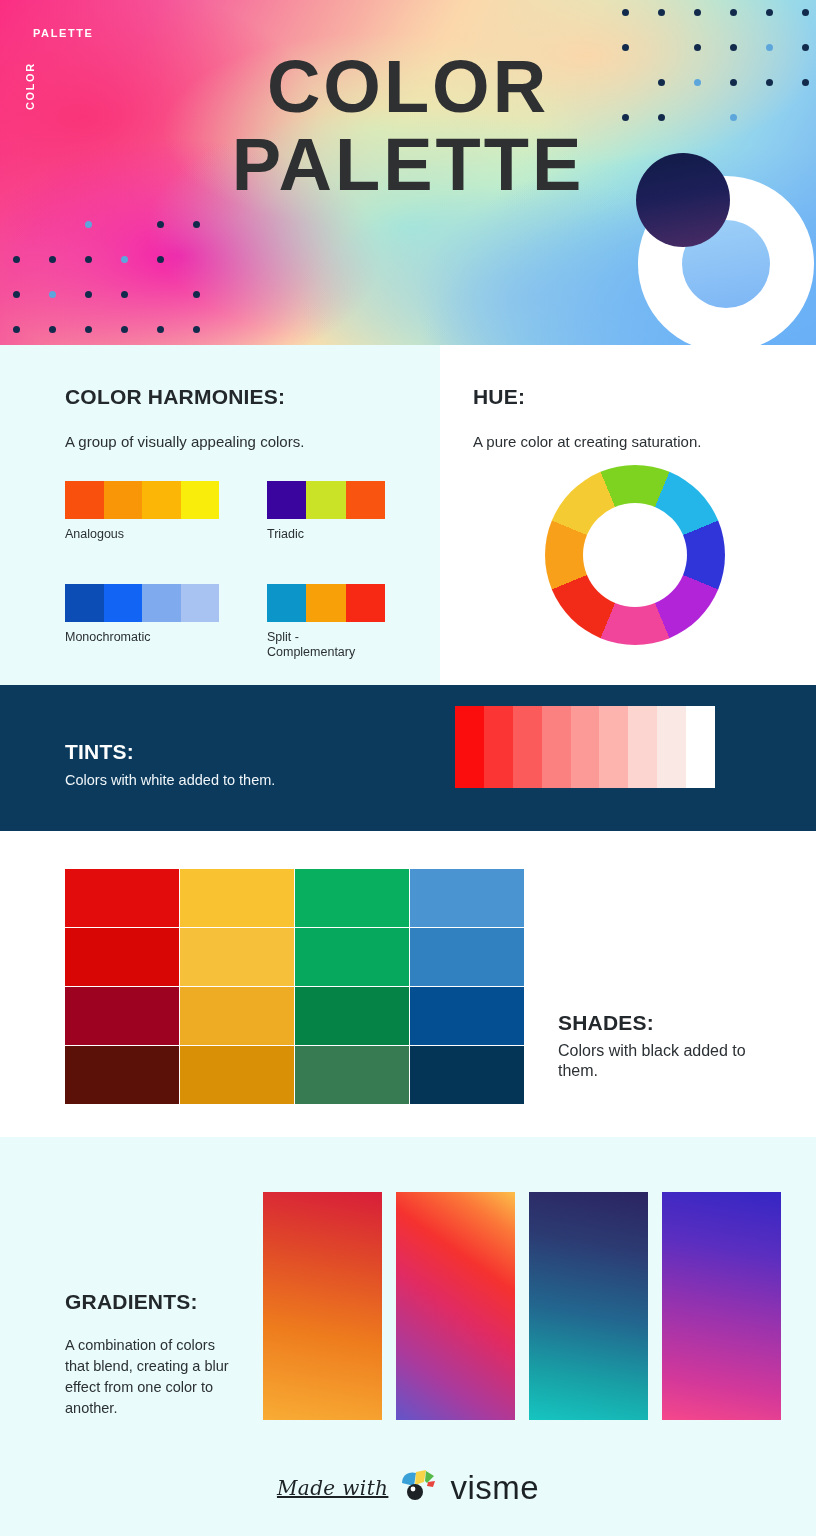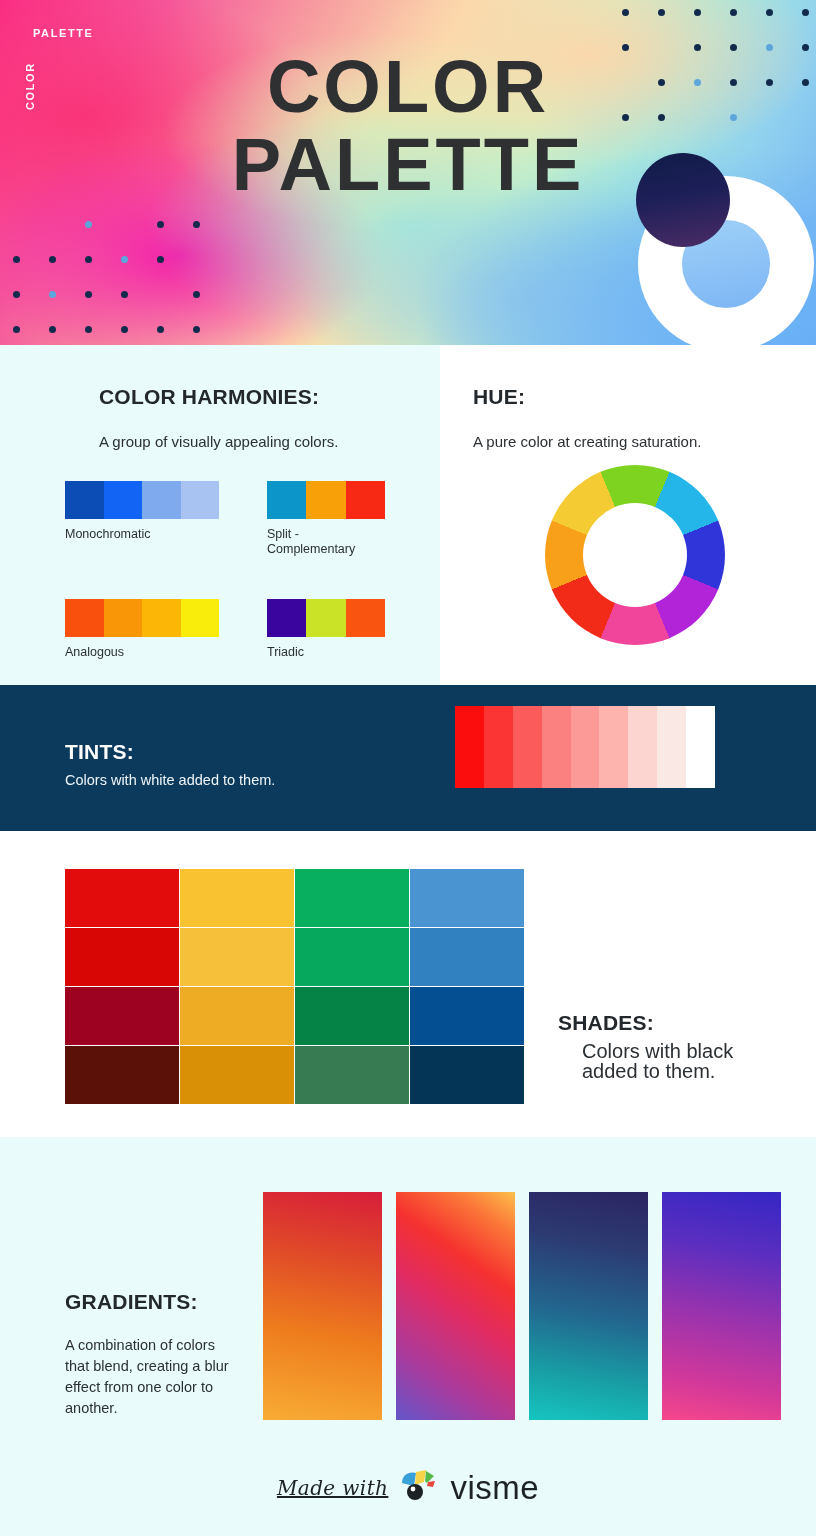--- a/index.html
+++ b/index.html
@@ -66,21 +66,21 @@
     background:linear-gradient(170deg,#101b47 0%,#1d1f58 45%,#4b2c66 100%);
   }
   .dots { position:absolute; }
   .dot { position:absolute; width:7px; height:7px; border-radius:50%; background:#122b4d; }
   .dot.lt { background:#5da6dc; }
 
   
   .row-two { display:flex; width:816px; height:340px; }
   .harmonies {
     width:440px; height:340px; background:#e9fbfb;
-    padding:40px 0 0 99px; position:relative;
+    padding:40px 0 0 65px; position:relative;
   }
   .hue {
     width:376px; height:340px; background:#ffffff;
     padding:40px 0 0 33px; position:relative;
   }
   .sec-title {
     font-size:21px; font-weight:700; color:#23282d; letter-spacing:.2px;
   }
   .sec-sub {
     font-size:15px; color:#2b3034; margin-top:24px;
@@ -123,21 +123,21 @@
   
   .shades-sec { position:relative; width:816px; height:306px; background:#ffffff; }
   .shade-grid {
     position:absolute; left:65px; top:38px;
     display:grid; grid-template-columns:repeat(4,114px);
     grid-auto-rows:58px; gap:1px;
   }
   .shade-grid div { width:114px; height:58px; }
   .shades-txt { position:absolute; left:558px; top:180px; width:200px; }
   .shades-txt .sec-title { font-size:21px; }
-  .shades-txt .sec-sub { font-size:20px; line-height:20px; margin-top:6px;margin-left:24px; }
+  .shades-txt .sec-sub { font-size:16px; line-height:20px; margin-top:6px; }
 
   
   .grad-sec { position:relative; width:816px; height:406px; background:#e9fbfb; }
   .grad-txt { position:absolute; left:65px; top:153px; width:175px; }
   .grad-txt .sec-title { font-size:21px; }
   .grad-txt .sec-sub { font-size:14.5px; line-height:21px; margin-top:21px; }
   .grad-bars { position:absolute; left:263px; top:55px; display:flex; gap:14px; }
   .grad-bar { width:119px; height:228px; }
 
   
@@ -215,54 +215,54 @@
 
 <div class="row-two">
 
   <div class="harmonies">
     <div class="sec-title">COLOR HARMONIES:</div>
     <div class="sec-sub">A group of visually appealing colors.</div>
     <div class="harm-grid" id="harm-grid">
         <div class="harm-row">
           <div class="harm-item">
             <div class="harm-bar">
+              <span style="background: rgb(249, 80, 14);"></span>
+              <span style="background: rgb(249, 150, 8);"></span>
+              <span style="background: rgb(252, 182, 5);"></span>
+              <span style="background: rgb(248, 237, 11);"></span>
+            </div>
+            <div class="harm-label" style="white-space: pre-line;">Analogous</div>
+          </div>
+          <div class="harm-item">
+            <div class="harm-bar" style="width: 118px;">
+              <span style="background: rgb(58, 4, 158);"></span>
+              <span style="background: rgb(203, 227, 39);"></span>
+              <span style="background: rgb(249, 85, 16);"></span>
+            </div>
+            <div class="harm-label" style="white-space: pre-line;">Triadic</div>
+          </div>
+        </div>
+        <div class="harm-row">
+          <div class="harm-item">
+            <div class="harm-bar">
               <span style="background: rgb(11, 77, 181);"></span>
               <span style="background: rgb(18, 100, 245);"></span>
               <span style="background: rgb(127, 170, 238);"></span>
               <span style="background: rgb(168, 195, 242);"></span>
             </div>
             <div class="harm-label" style="white-space: pre-line;">Monochromatic</div>
           </div>
           <div class="harm-item">
             <div class="harm-bar" style="width: 118px;">
               <span style="background: rgb(11, 149, 201);"></span>
               <span style="background: rgb(247, 160, 8);"></span>
               <span style="background: rgb(247, 41, 20);"></span>
             </div>
             <div class="harm-label" style="white-space: pre-line;">Split -
 Complementary</div>
-          </div>
-        </div>
-        <div class="harm-row">
-          <div class="harm-item">
-            <div class="harm-bar">
-              <span style="background: rgb(249, 80, 14);"></span>
-              <span style="background: rgb(249, 150, 8);"></span>
-              <span style="background: rgb(252, 182, 5);"></span>
-              <span style="background: rgb(248, 237, 11);"></span>
-            </div>
-            <div class="harm-label" style="white-space: pre-line;">Analogous</div>
-          </div>
-          <div class="harm-item">
-            <div class="harm-bar" style="width: 118px;">
-              <span style="background: rgb(58, 4, 158);"></span>
-              <span style="background: rgb(203, 227, 39);"></span>
-              <span style="background: rgb(249, 85, 16);"></span>
-            </div>
-            <div class="harm-label" style="white-space: pre-line;">Triadic</div>
           </div>
         </div>
       </div>
   </div>
 
   <div class="hue">
     <div class="sec-title">HUE:</div>
     <div class="sec-sub">A pure color at creating saturation.</div>
     <div class="wheel" id="hue-wheel" style="background: conic-gradient(from -22.5deg, rgb(126, 211, 33) 0deg, rgb(126, 211, 33) 45deg, rgb(36, 182, 232) 45deg, rgb(36, 182, 232) 90deg, rgb(47, 53, 216) 90deg, rgb(47, 53, 216) 135deg, rgb(178, 36, 216) 135deg, rgb(178, 36, 216) 180deg, rgb(240, 69, 155) 180deg, rgb(240, 69, 155) 225deg, rgb(242, 43, 24) 225deg, rgb(242, 43, 24) 270deg, rgb(249, 160, 27) 270deg, rgb(249, 160, 27) 315deg, rgb(245, 203, 51) 315deg, rgb(245, 203, 51) 360deg);"></div>
   </div>

